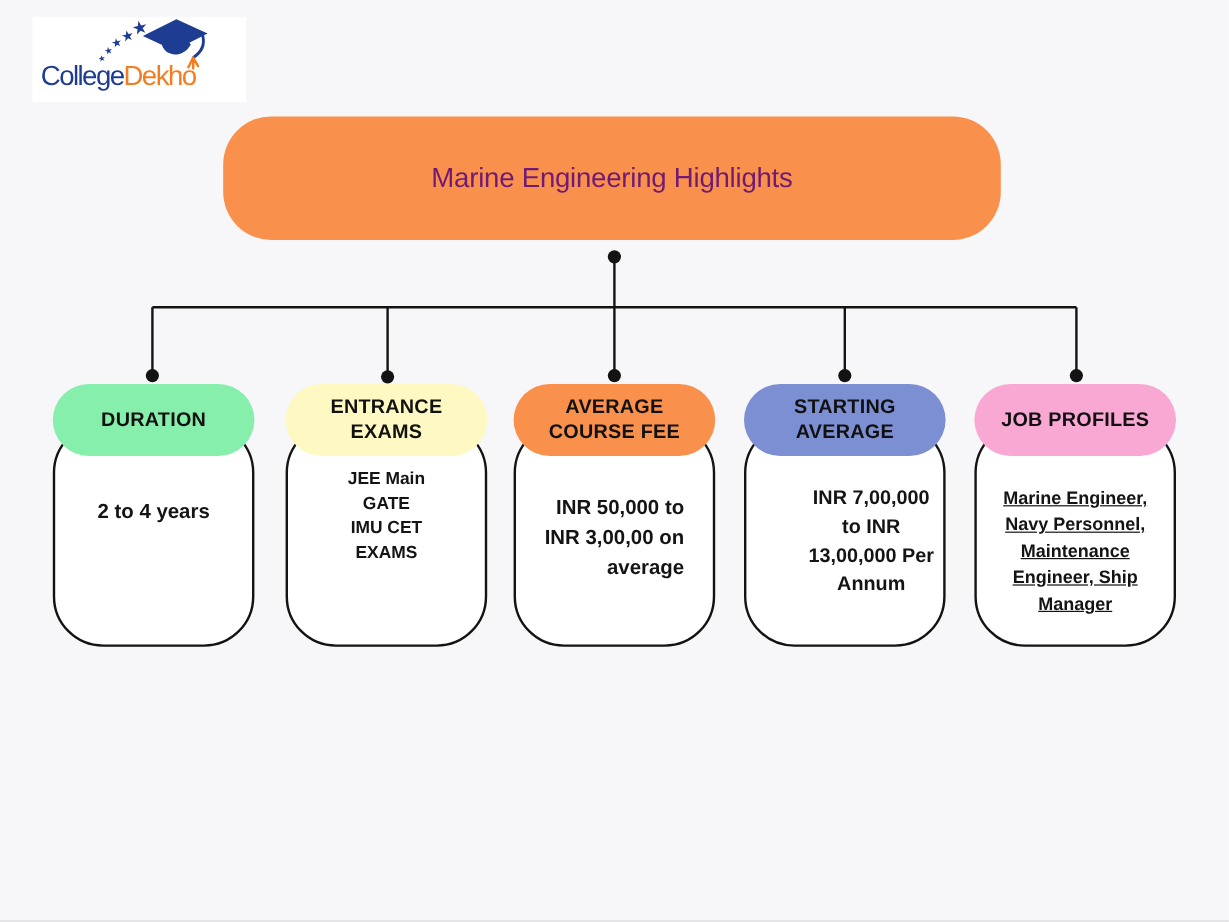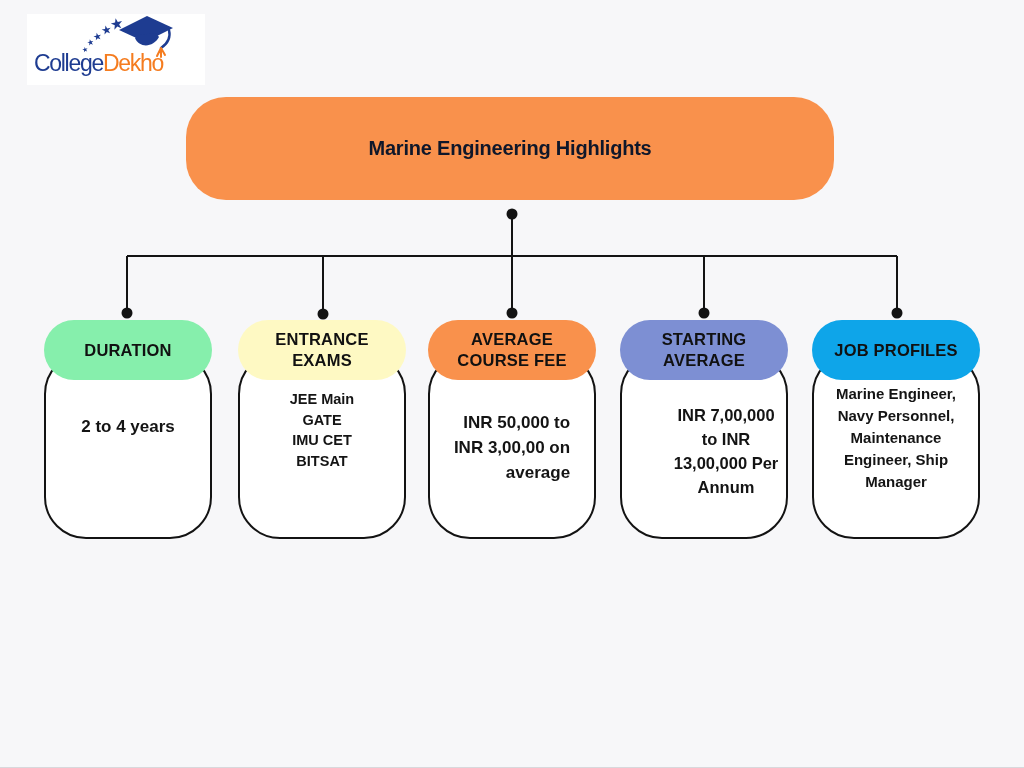--- a/index.html
+++ b/index.html
@@ -14,38 +14,38 @@
   
   .logo-box{position:absolute;left:27px;top:14px;width:178px;height:71px;background:#ffffff;}
   .logo-star{position:absolute;line-height:1;transform:rotate(-12deg);}
   .logo-cap{position:absolute;left:86px;top:-4px;width:64px;height:52px;}
   .logo-text{position:absolute;left:7px;top:36px;font-size:23px;font-weight:normal;letter-spacing:-1.3px;white-space:nowrap;}
   
   .title-banner{
     position:absolute;left:186px;top:97px;width:648px;height:103px;
     border-radius:40px;display:flex;align-items:center;justify-content:center;
   }
-  .title-banner span{font-size:20px;font-weight:bold;letter-spacing:-0.2px;color:#0f172a;}
+  .title-banner span{font-size:23px;font-weight:normal;letter-spacing:-0.2px;color:#701a75;}
   
   .connectors{position:absolute;left:0;top:0;pointer-events:none;}
   
   .card{position:absolute;top:320px;width:168px;height:222px;}
   .card-body{
     position:absolute;left:0;right:0;top:32px;height:187px;
     background:#ffffff;border:2px solid #131313;border-radius:42px;
     box-sizing:border-box;display:flex;justify-content:center;align-items:flex-start;
   }
   .body-text{
     font-weight:bold;text-align:center;white-space:pre-line;color:#141414;
   }
   .bt-0{margin-top:61px;font-size:17px;line-height:24px;}
   .bt-1{margin-top:35px;font-size:14.5px;line-height:20.5px;}
   .bt-2{margin-top:56px;font-size:17px;line-height:25px;text-align:right;}
   .bt-3{margin-top:49px;font-size:16.5px;line-height:24px;margin-left:44px;}
-  .bt-4{margin-top:29px;font-size:15px;line-height:22px;}
+  .bt-4{margin-top:51px;font-size:15px;line-height:22px;text-decoration:underline;}
   .card-pill{
     position:absolute;left:0;right:0;top:0;height:60px;border-radius:30px;
     display:flex;align-items:center;justify-content:center;text-align:center;
     font-size:16.5px;font-weight:bold;letter-spacing:0.2px;line-height:21px;
     white-space:pre-line;color:#111111;
   }
   .c1{left:44px;} .c2{left:238px;} .c3{left:428px;} .c4{left:620px;} .c5{left:812px;}
 </style>
 </head>
 <body>
@@ -97,21 +97,21 @@
       <div class="body-text bt-0">2 to 4 years</div>
     </div>
     <div class="card-pill" style="background-color: #86efac;">DURATION</div>
   </div>
 
   <div class="card c2">
     <div class="card-body">
       <div class="body-text bt-1">JEE Main
 GATE
 IMU CET
-BITSAT</div>
+EXAMS</div>
     </div>
     <div class="card-pill" style="background-color: #fef9c3;">ENTRANCE
 EXAMS</div>
   </div>
 
   <div class="card c3">
     <div class="card-body">
       <div class="body-text bt-2">INR 50,000 to
 INR 3,00,00 on
 average</div>
@@ -132,16 +132,16 @@
   </div>
 
   <div class="card c5">
     <div class="card-body">
       <div class="body-text bt-4">Marine Engineer,
 Navy Personnel,
 Maintenance
 Engineer, Ship
 Manager</div>
     </div>
-    <div class="card-pill" style="background-color: #0ea5e9;">JOB PROFILES</div>
+    <div class="card-pill" style="background-color: #f9a8d4;">JOB PROFILES</div>
   </div>
 
 </div>
 
 </body></html>

